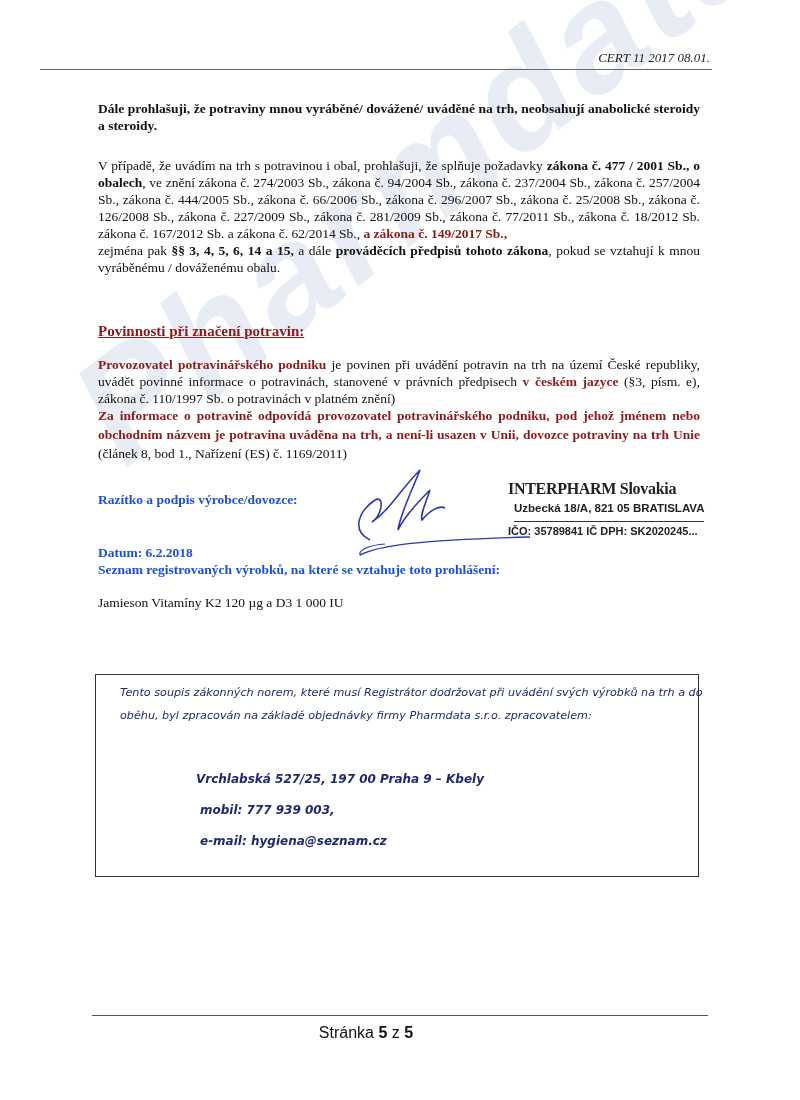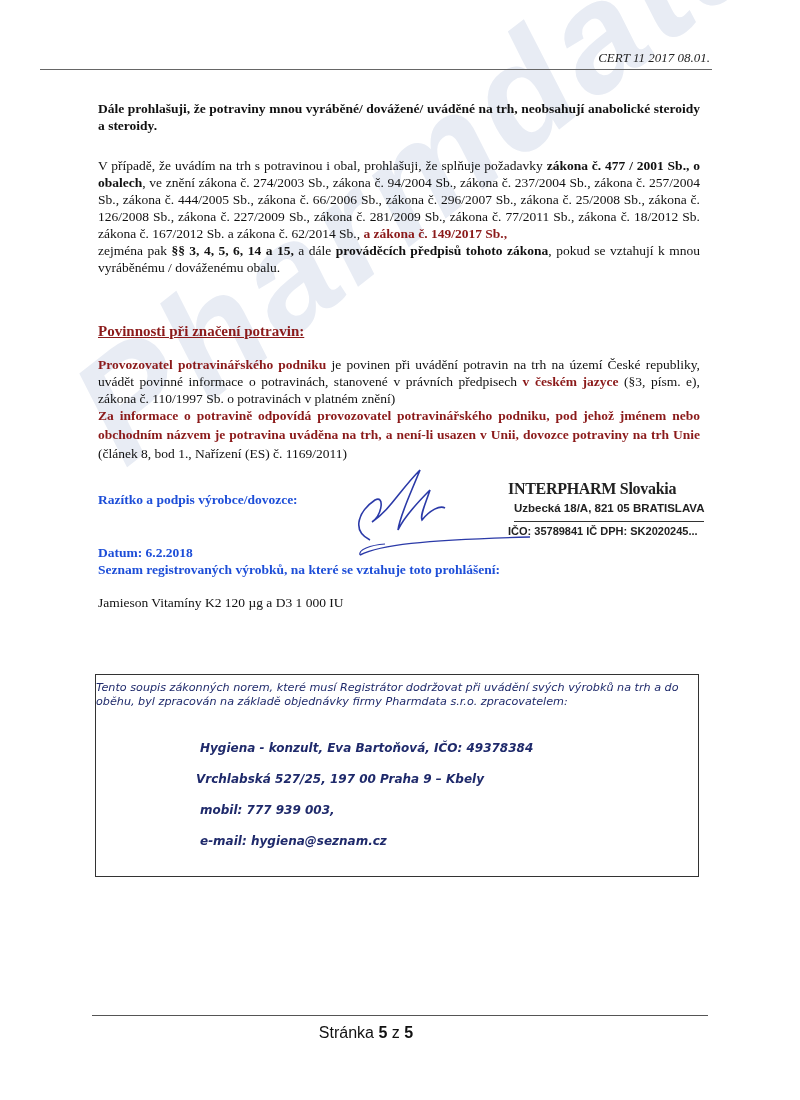--- a/index.html
+++ b/index.html
@@ -38,21 +38,21 @@
   .signature { position: absolute; left: 330px; top: 460px; width: 200px; height: 100px; }
   .stamp { position: absolute; left: 508px; top: 480px; font-family: "Liberation Sans", sans-serif; color: #222; }
   .stamp-name { font-family: "Liberation Serif", serif; font-weight: bold; font-size: 16px; letter-spacing: -0.3px; }
   .stamp-addr { font-size: 11.5px; font-weight: bold; margin-top: 4px; margin-left: 6px; border-bottom: 1px solid #333; display: inline-block; padding-bottom: 7px; }
   .stamp-ico { font-size: 11px; font-weight: bold; margin-top: 3px; }
   .box {
     position: absolute; left: 95px; top: 674px; width: 604px; height: 203px;
     border: 1.5px solid #333; box-sizing: border-box;
     font-family: "DejaVu Sans", sans-serif; font-style: italic; color: #1f2a6b;
   }
-  .box-intro { position: absolute; left: 0; top: 6px; width: 590px; font-size: 11.2px; line-height: 14px; }
+  .box-intro { position: absolute; left: 24px; top: 6px; width: 590px; font-size: 11.2px; line-height: 23px; }
   .box-line { position: absolute; font-weight: bold; font-size: 12px; }
   .bl1 { left: 104px; top: 66px; }
   .bl2 { left: 100px; top: 97px; }
   .bl3 { left: 104px; top: 128px; }
   .bl4 { left: 104px; top: 159px; }
   .footer-line { position: absolute; left: 92px; right: 92px; top: 1015px; height: 1px; background: #555; }
   .footer { position: absolute; left: 0; width: 732px; top: 1024px; text-align: center; font-family: "Liberation Sans", sans-serif; font-size: 16px; }
   .footer .num { font-weight: bold; }
 </style>
 </head>
@@ -95,21 +95,20 @@
     <div class="stamp-name">INTERPHARM Slovakia</div>
     <div class="stamp-addr">Uzbecká 18/A, 821 05 BRATISLAVA</div>
     <div class="stamp-ico">IČO: 35789841  IČ DPH: SK2020245...</div>
   </div>
 
   <div class="label lbl-list">Seznam registrovaných výrobků, na které se vztahuje toto prohlášení:</div>
   <div class="product">Jamieson Vitamíny K2 120 µg  a D3 1 000 IU</div>
 
   <div class="box">
     <div class="box-intro">Tento soupis zákonných norem, které musí Registrátor dodržovat při uvádění svých výrobků na trh a do oběhu, byl zpracován na základě objednávky firmy Pharmdata s.r.o. zpracovatelem:</div>
-    <div class="box-line bl1">Hygiena - konzult, Eva Bartoňová, IČO:  49378384</div>
     <div class="box-line bl2">Vrchlabská 527/25, 197 00   Praha 9 – Kbely</div>
     <div class="box-line bl3">mobil: 777 939 003,</div>
     <div class="box-line bl4">e-mail: hygiena@seznam.cz</div>
   </div>
 
   <div class="footer-line"></div>
   <div class="footer">
     <span>Stránka</span>
     <span class="num">5</span>
     <span>z</span>

